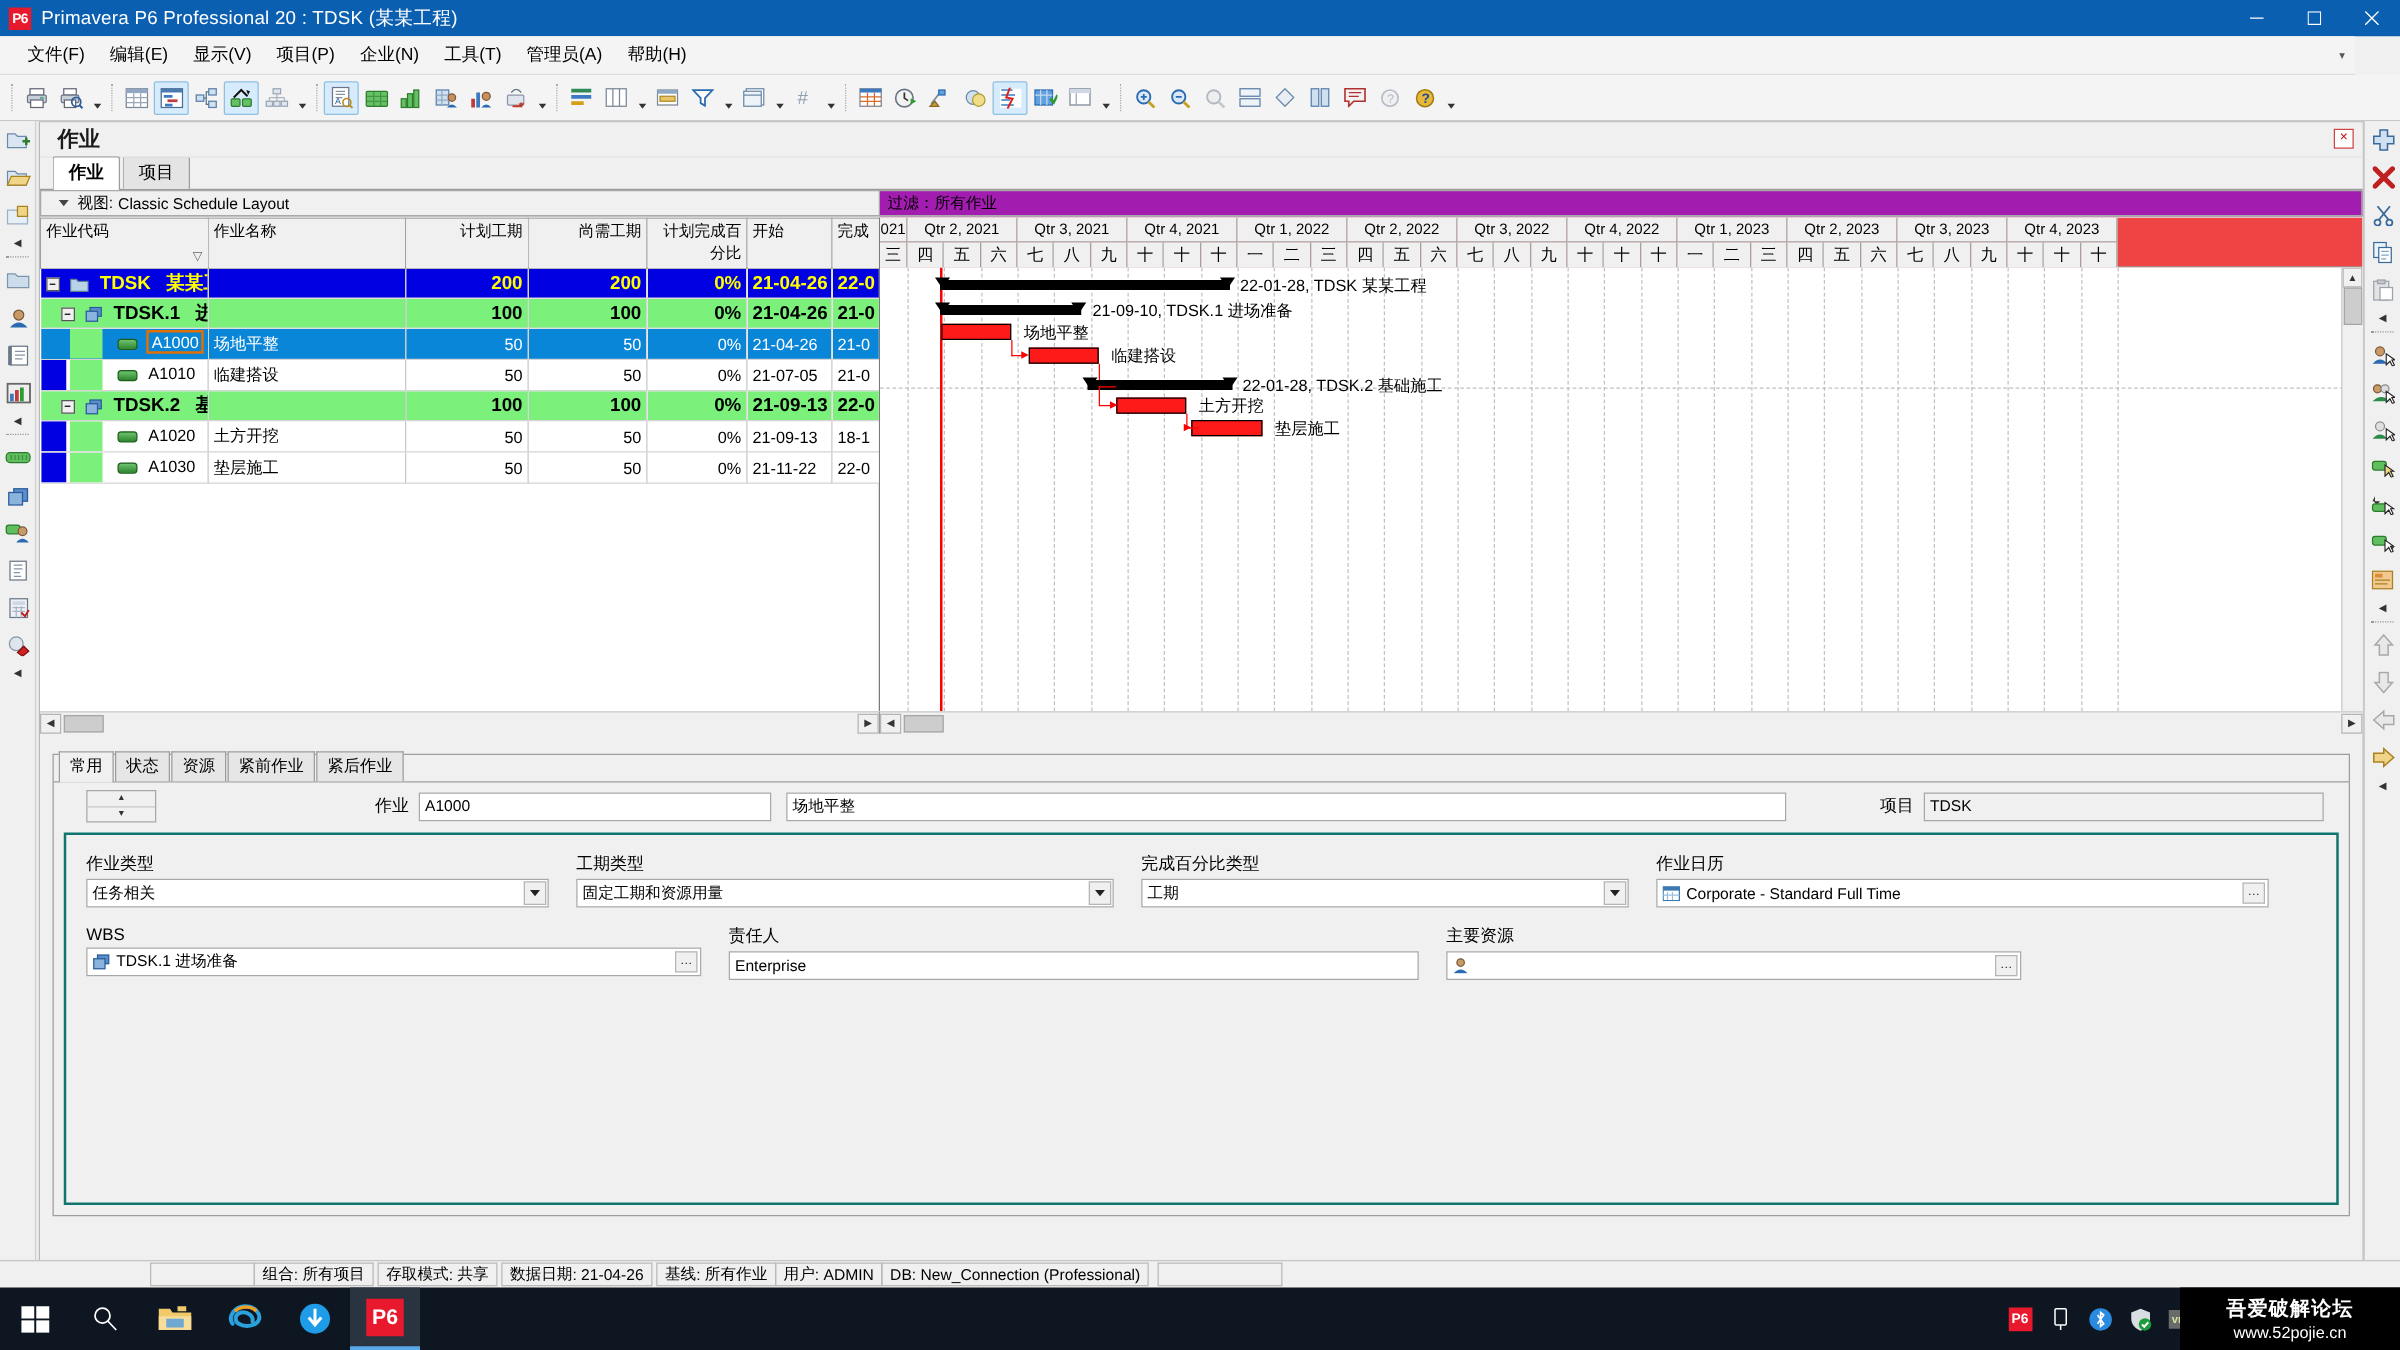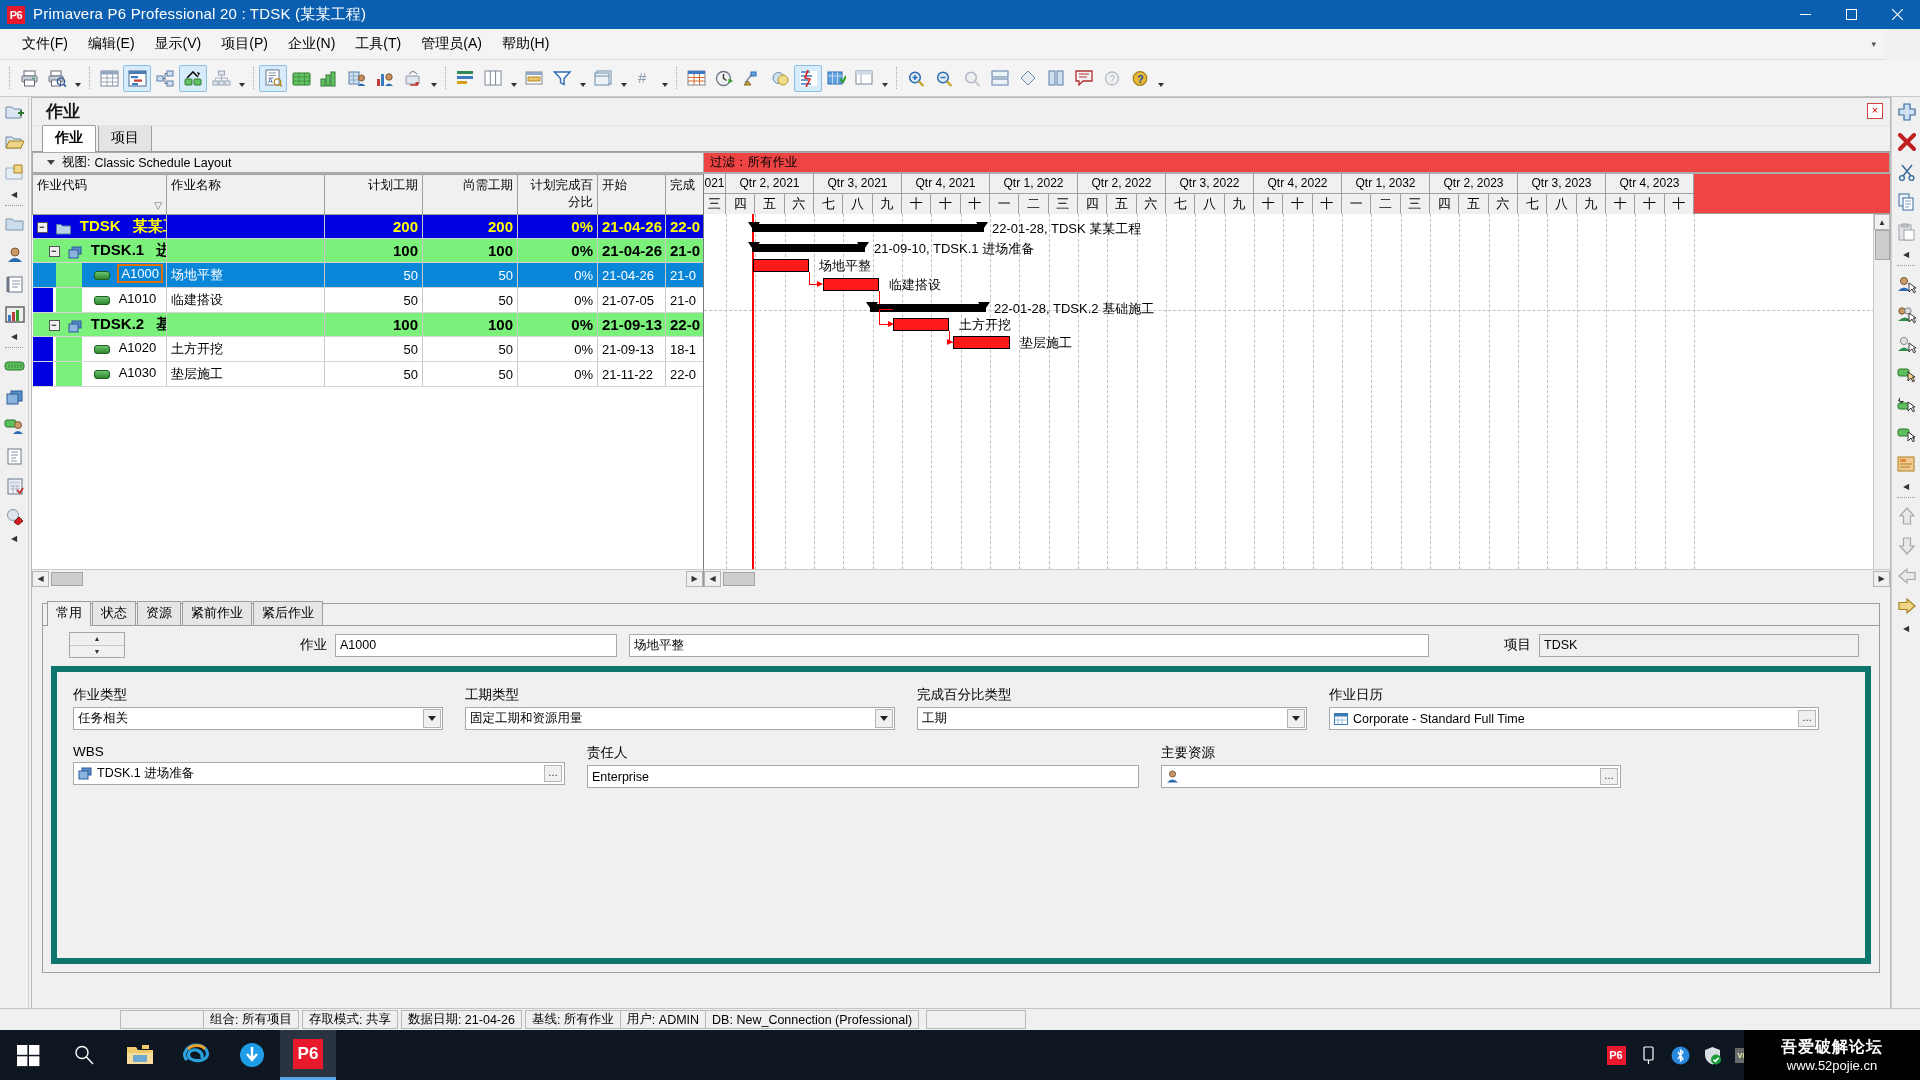--- a/index.html
+++ b/index.html
@@ -79,21 +79,21 @@
     background:#e4e4e4; margin-right:2px; color:#000; border-radius:2px 2px 0 0;
   }
   .tab.active { background:#fff; font-weight:bold; position:relative; top:1px; padding-bottom:5px;}
 
   
   .layoutbar { display:flex; height:22px; background:#f0f0f0; border-bottom:1px solid #b0b0b0; }
   .lb-view {
     width:672px; display:flex; align-items:center; padding-left:14px;
     border:1px solid #a9a9a9; background:#f0f0f0; font-size:12.5px; gap:4px;
   }
-  .lb-filter { flex:1; display:flex; align-items:center; padding-left:6px; border:1px solid #a9a9a9; border-left:none; background:#ef4444; font-size:12.5px;}
+  .lb-filter { flex:1; display:flex; align-items:center; padding-left:6px; border:1px solid #a9a9a9; border-left:none; background:#a21caf; font-size:12.5px;}
   .lb-caret { border-left:4px solid transparent;border-right:4px solid transparent;border-top:5px solid #444; display:inline-block; margin-right:3px;}
   .lb-label { font-weight:normal; }
   .lb-val { font-weight:normal; }
 
   
   .split { display:flex; height:395px; }
   .gridpane { width:672px; background:#fff; border-right:1px solid #7a7a7a; position:relative; overflow:hidden;}
   .ganttpane { flex:1; position:relative; overflow:hidden; background:#fff;}
 
   table.grid { border-collapse:collapse; width:100%; table-layout:fixed;}
@@ -153,21 +153,21 @@
   .dtabs { height:22px; display:flex; align-items:flex-end; padding-left:4px; border-bottom:1px solid #9d9d9d;}
   .dtab { font-size:13px; padding:2px 8px 3px 8px; border:1px solid #9d9d9d; border-bottom:none; background:#e6e6e6; margin-right:1px;}
   .dtab.active { background:#f0f0f0; position:relative; top:1px; padding-bottom:4px;}
   .drow1 { height:38px; display:flex; align-items:center; padding:0 10px; gap:0; }
   .spinner { width:56px;height:26px;border:1px solid #a8a8a8;background:#f0f0f0; display:flex; flex-direction:column;}
   .spinner div{flex:1;display:flex;align-items:center;justify-content:center;font-size:7px;color:#333;}
   .spinner div:first-child{border-bottom:1px solid #c8c8c8;}
   .fld-lbl { font-size:13.5px; text-align:right; padding-right:8px; }
   .fld { border:1px solid #a8a8a8; background:#fff; height:23px; font-size:12.5px; display:flex; align-items:center; padding:0 4px;}
   .fld.ro { background:#f0f0f0; }
-  .dbox { position:absolute; left:8px; right:8px; top:62px; bottom:8px; border:6px solid #0f766e; background:#f0f0f0;}
+  .dbox { position:absolute; left:8px; right:8px; top:62px; bottom:8px; border:2px solid #0f766e; background:#f0f0f0;}
   .grp-lbl { font-size:13.5px; margin-bottom:3px; }
   .combo { border:1px solid #a8a8a8; background:#fff; height:23px; font-size:12.5px; display:flex; align-items:center; padding:0 4px; position:relative;}
   .combo .cbtn { position:absolute; right:1px; top:1px; width:18px; height:19px; background:#f0f0f0; border:1px solid #b5b5b5;
                  display:flex; align-items:center; justify-content:center;}
   .combo .cbtn i{border-left:4px solid transparent;border-right:4px solid transparent;border-top:5px solid #222;}
   .ellip { position:absolute; right:2px; top:2px; width:18px;height:17px;background:#f0f0f0;border:1px solid #b5b5b5;
            font-size:10px;line-height:14px;text-align:center;color:#222;}
 
   
   .statusbar { position:absolute; left:0; bottom:50px; width:1920px; height:22px; background:#f0f0f0;
@@ -899,21 +899,21 @@
           <div class="qtr" style="left:0;width:22px;">021</div>
           <div class="mon" style="left:0;width:22px;">三</div>
           <div id="qtrs">
               <div class="qtr" style="left: 22px; width: 88px;">Qtr 2, 2021</div>
               <div class="qtr" style="left: 110px; width: 88px;">Qtr 3, 2021</div>
               <div class="qtr" style="left: 198px; width: 88px;">Qtr 4, 2021</div>
               <div class="qtr" style="left: 286px; width: 88px;">Qtr 1, 2022</div>
               <div class="qtr" style="left: 374px; width: 88px;">Qtr 2, 2022</div>
               <div class="qtr" style="left: 462px; width: 88px;">Qtr 3, 2022</div>
               <div class="qtr" style="left: 550px; width: 88px;">Qtr 4, 2022</div>
-              <div class="qtr" style="left: 638px; width: 88px;">Qtr 1, 2032</div>
+              <div class="qtr" style="left: 638px; width: 88px;">Qtr 1, 2023</div>
               <div class="qtr" style="left: 726px; width: 88px;">Qtr 2, 2023</div>
               <div class="qtr" style="left: 814px; width: 88px;">Qtr 3, 2023</div>
               <div class="qtr" style="left: 902px; width: 88px;">Qtr 4, 2023</div>
             </div>
           <div id="mons">
               <div class="mon" style="left: 22px; width: 29.3333px;">四</div>
               <div class="mon" style="left: 51.3333px; width: 29.3333px;">五</div>
               <div class="mon" style="left: 80.6667px; width: 29.3333px;">六</div>
               <div class="mon" style="left: 110px; width: 29.3333px;">七</div>
               <div class="mon" style="left: 139.333px; width: 29.3333px;">八</div>

